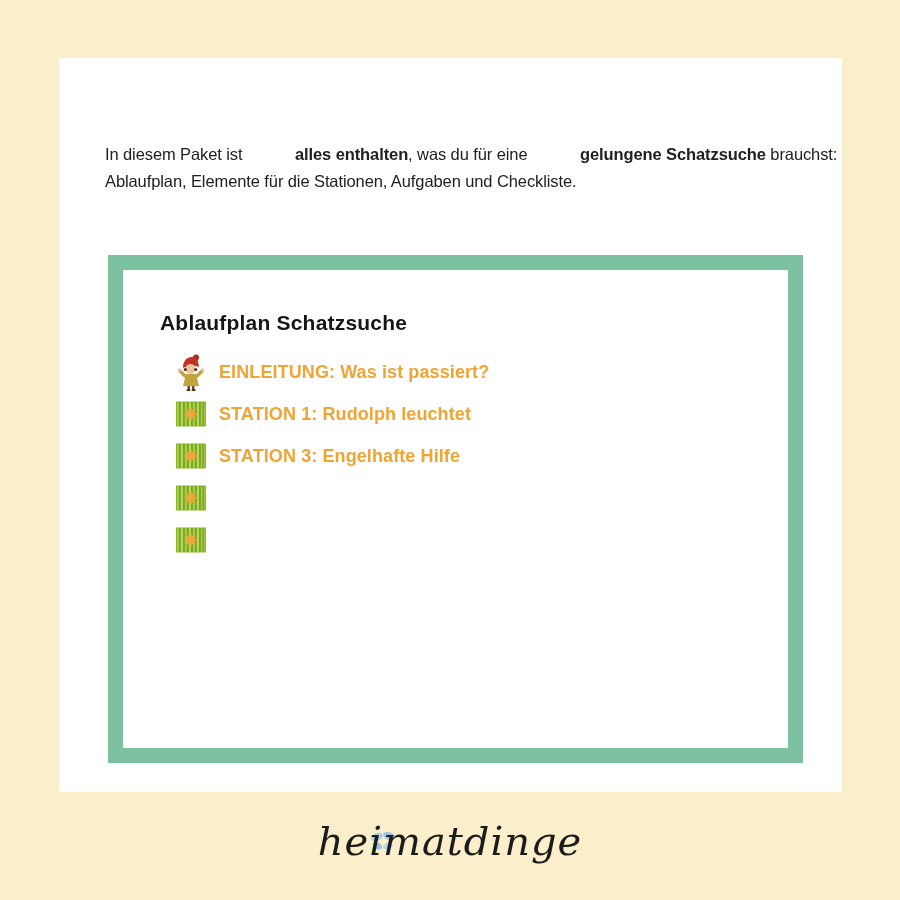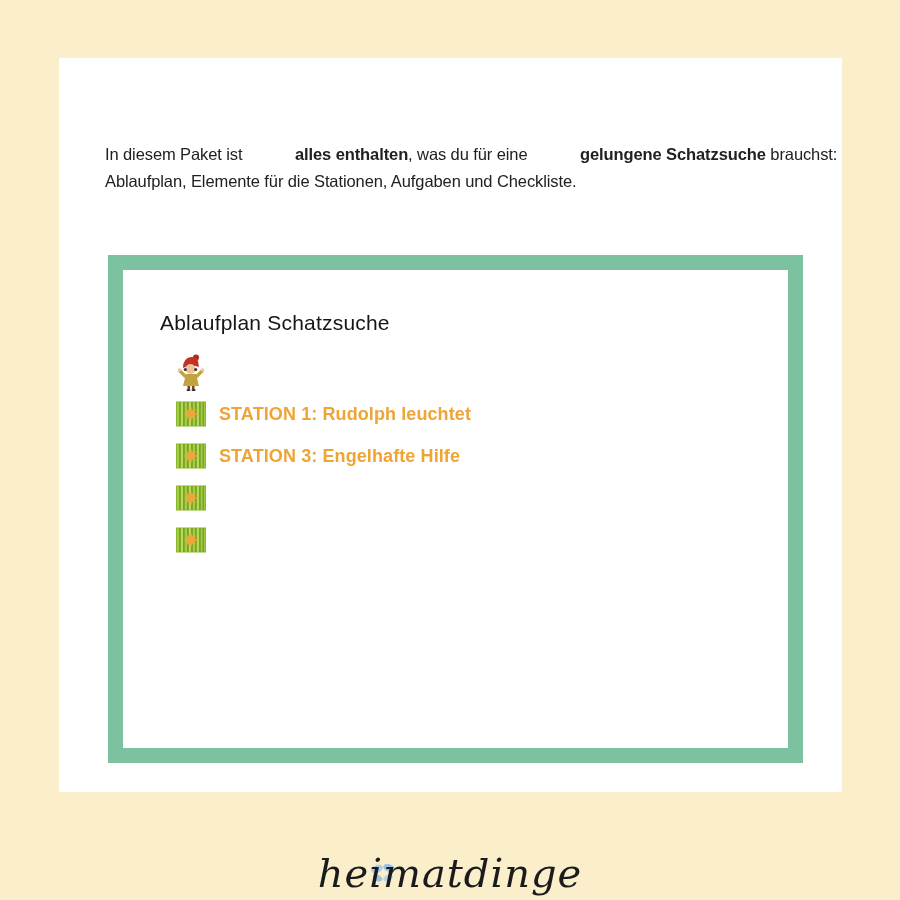--- a/index.html
+++ b/index.html
@@ -17,28 +17,28 @@
     font-size:16.5px;line-height:27px;color:#212121;
     letter-spacing:-0.1px;white-space:nowrap;
   }
   .intro b{font-weight:700;margin-left:48px;}
   .frame{
     position:absolute;left:49px;top:197px;width:695px;height:508px;
     box-sizing:border-box;border:15px solid #7CC2A0;background:#FFFFFF;
     padding:41px 0 0 37px;
   }
   .plan-title{
-    margin:0 0 16px 0;font-size:21px;font-weight:400;color:#161616;
+    margin:0 0 16px 0;font-size:21px;font-weight:700;color:#161616;
     letter-spacing:0.2px;
   }
   .plan-list{list-style:none;margin:0;padding:0;}
   .plan-row{display:flex;align-items:center;height:42px;padding-left:16px;}
   .icon-box{flex:0 0 30px;width:30px;display:flex;justify-content:center;align-items:center;margin-right:13px;}
   .plan-label{font-size:18px;font-weight:700;color:#EFA434;letter-spacing:0.1px;white-space:nowrap;}
-  .logo{position:absolute;left:0;top:850px;width:900px;text-align:center;}
+  .logo{position:absolute;left:0;top:818px;width:900px;text-align:center;}
   .logo-wrap{position:relative;display:inline-block;}
   .flower{position:absolute;left:50px;top:12px;}
   .logo-text{
     font-family:"DejaVu Serif",serif;font-style:italic;
     font-size:40px;color:#1B1B1B;letter-spacing:1px;position:relative;
   }
 </style>
 </head>
 <body>
 
@@ -96,20 +96,21 @@
   <div class="frame">
     <h2 class="plan-title">Ablaufplan Schatzsuche</h2>
 
     <ul class="plan-list">
       <li class="plan-row">
         <span class="icon-box">
           <svg width="28" height="38" viewBox="0 0 28 38">
               <use href="#gnome"></use>
             </svg>
         </span>
+        <span class="plan-label">EINLEITUNG: Was ist passiert?</span>
       </li>
       <li class="plan-row">
         <span class="icon-box">
           <svg width="30" height="26" viewBox="0 0 30 26">
               <use href="#gift"></use>
             </svg>
         </span>
         <span class="plan-label">STATION 1: Rudolph leuchtet</span>
       </li>
       <li class="plan-row">

